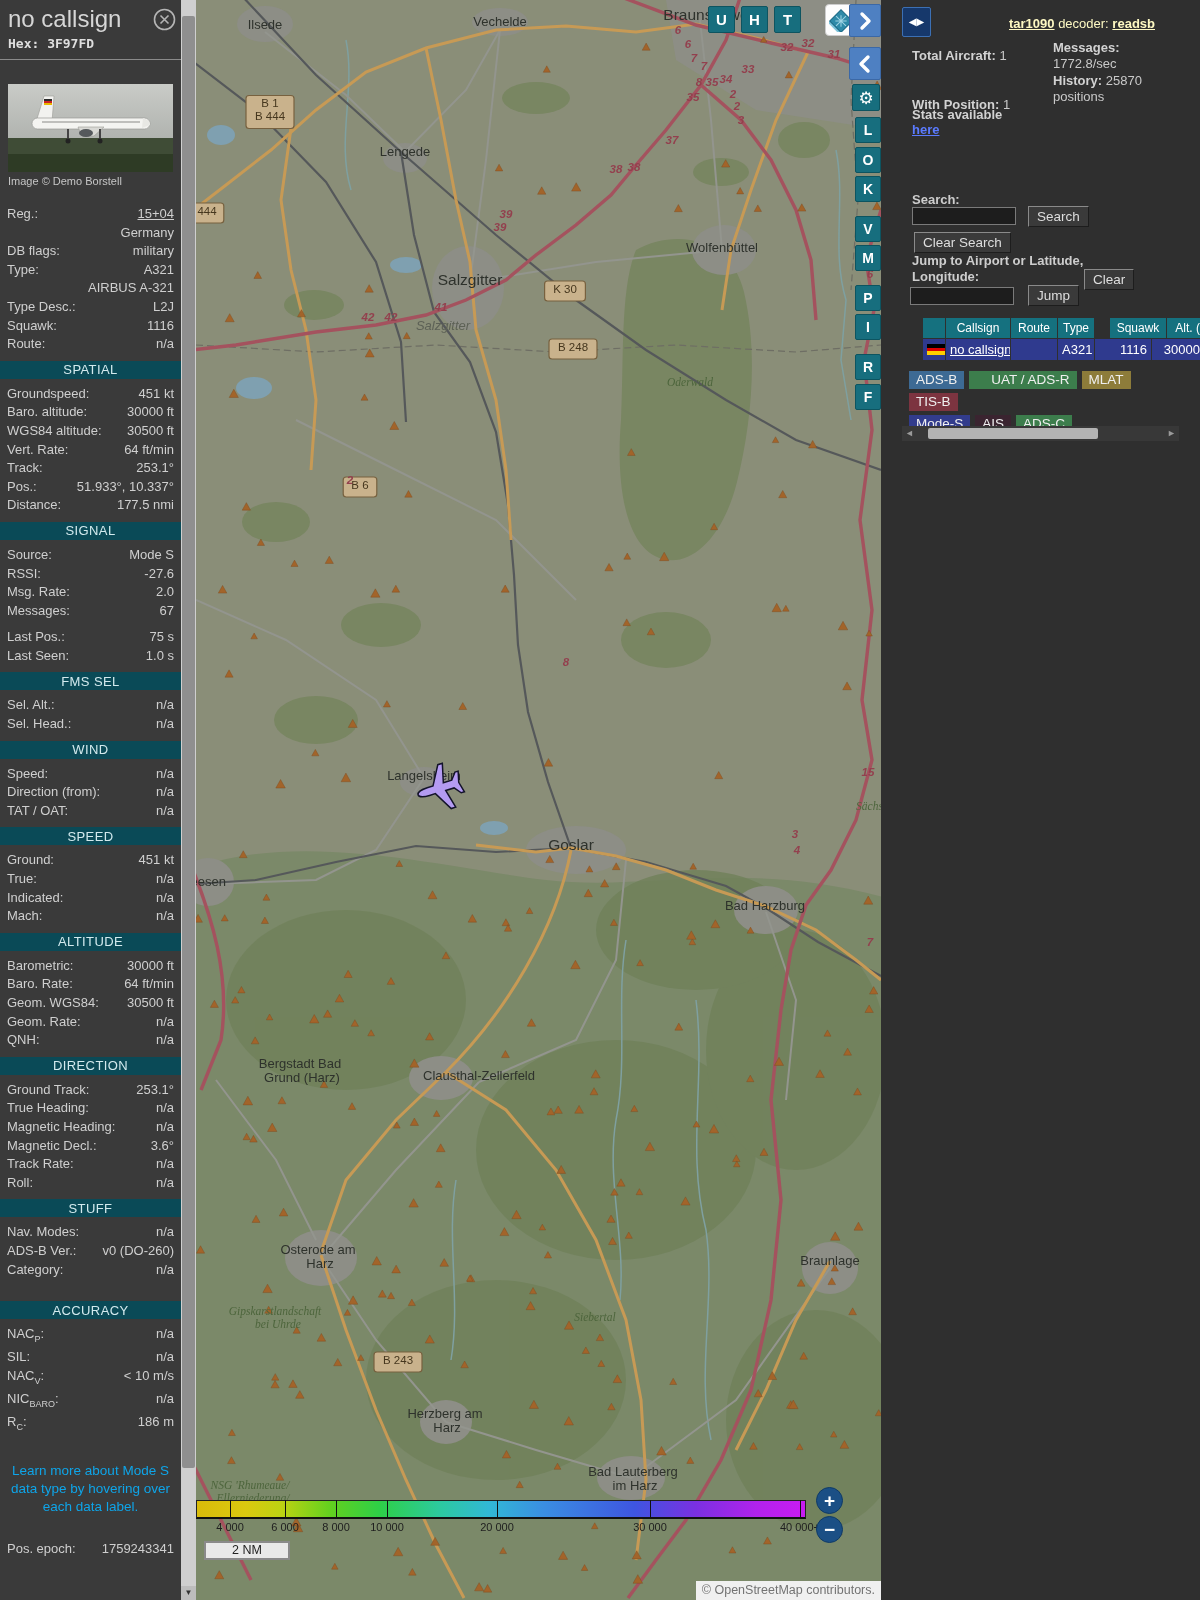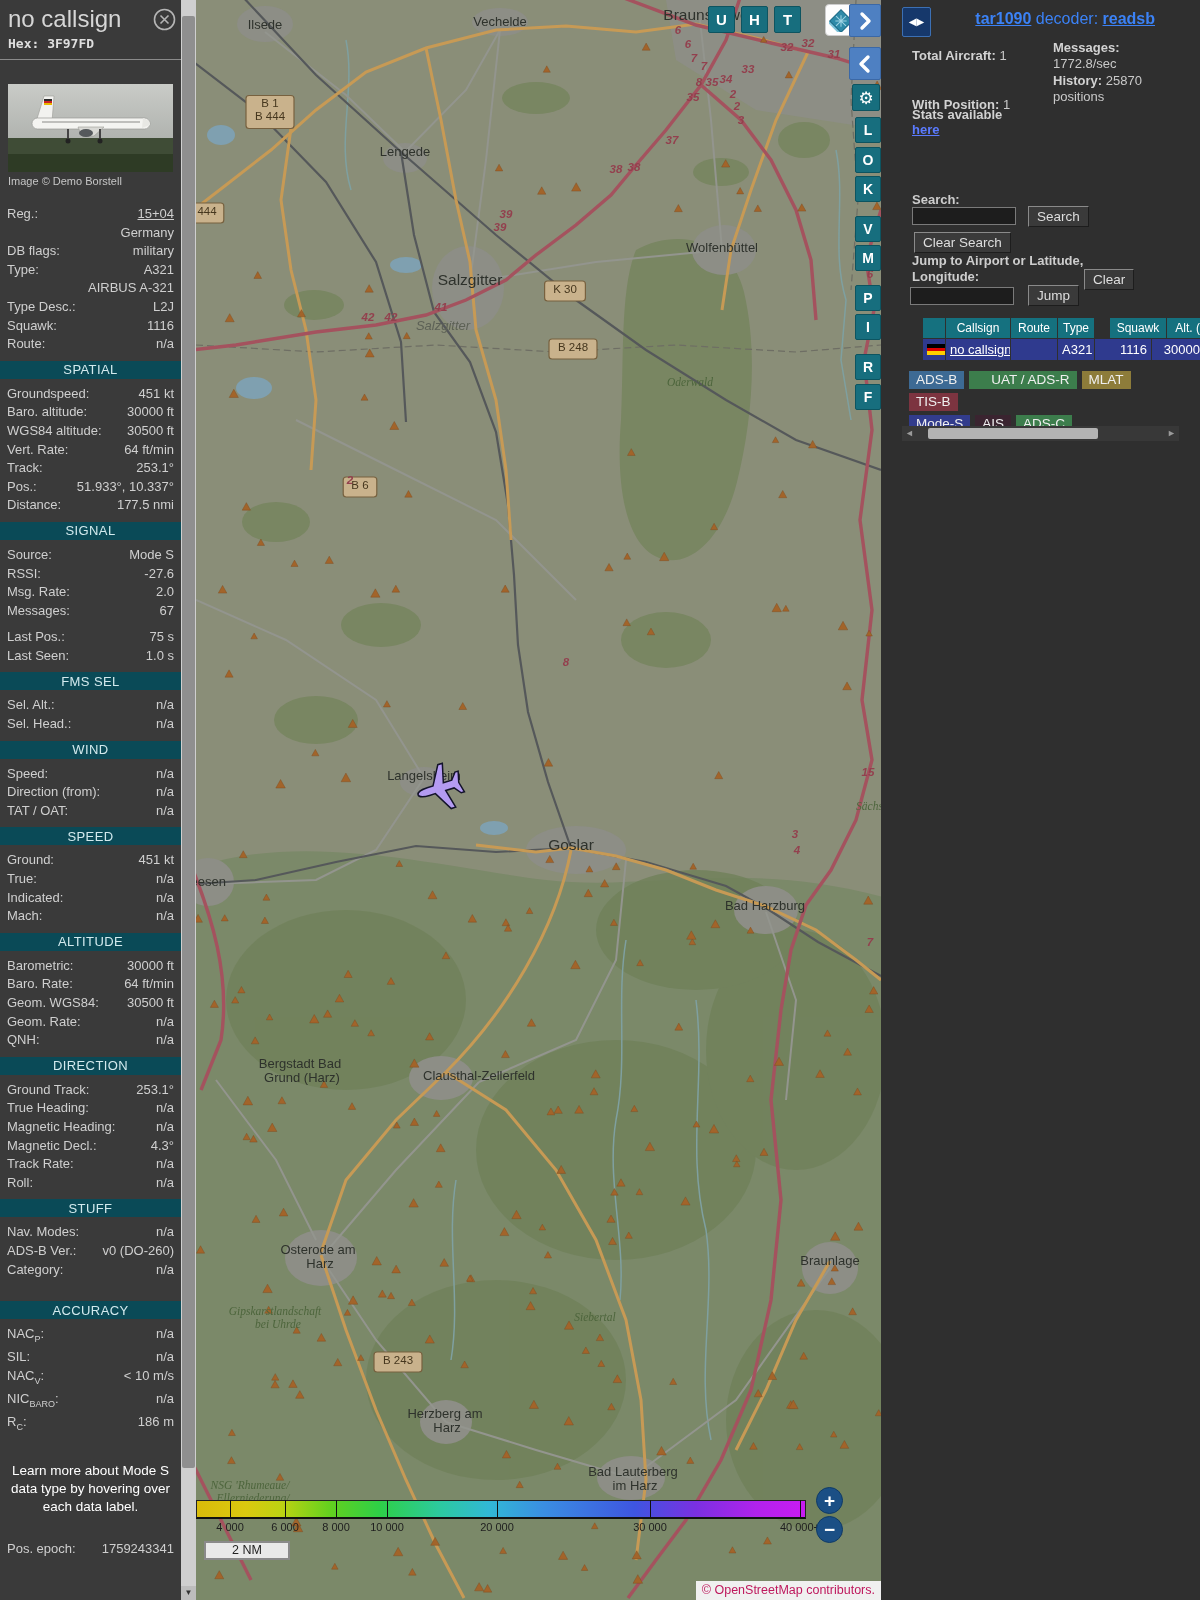--- a/index.html
+++ b/index.html
@@ -16,21 +16,21 @@
   .lp-photo{margin:24px 8px 0 8px;height:88px;background:#777;}
   .lp-credit{font-size:11px;padding:3px 8px 0 8px;color:#c6c6c6;}
   .lp-h{background:#0a4a57;color:#d3eaee;text-align:center;font-size:13px;letter-spacing:.4px;padding:1.5px 0;margin:7px 0 6px 0;}
   .lp-h.gaptop{margin-top:22px;}
   .lp-row{display:flex;justify-content:space-between;padding:0 7px;line-height:18.6px;}
   .lp-row.gap{margin-top:8px;}
   .lp-l{white-space:nowrap;}
   .lp-v{white-space:nowrap;text-align:right;}
   .lp-v.link{text-decoration:underline;cursor:pointer;}
   .lp-row sub{font-size:9px;}
-  .lp-note{text-align:center;margin:26px 3px 0 3px;line-height:18px;font-size:13.5px;color:#ffffff;}
+  .lp-note{text-align:center;margin:26px 3px 0 3px;line-height:18px;font-size:13.5px;color:#0ea5e9;}
   .lp-epoch{display:flex;justify-content:space-between;padding:0 7px;margin-top:24px;line-height:18px;}
   
   #lp-scroll{position:absolute;left:181px;top:0;width:15px;height:1600px;background:#cfcfcf;}
   #lp-thumb{position:absolute;left:1px;top:16px;width:13px;height:1452px;background:#8f8f8f;border-radius:2px;}
   #lp-down{position:absolute;left:0;bottom:0;width:15px;height:14px;background:#bdbdbd;color:#333;font-size:8px;text-align:center;line-height:14px;cursor:pointer;}
   
   #map{position:absolute;left:196px;top:0;width:685px;height:1600px;background:#8a8e78;overflow:hidden;}
   #map-svg{position:absolute;left:0;top:0;}
   .mapbtn{position:absolute;display:flex;align-items:center;justify-content:center;
           background:#176e7e;color:#fff;font-weight:bold;border-radius:2px;cursor:pointer;
@@ -38,28 +38,28 @@
   .mapbtn.blue{background:#4e80c2;border-color:#3b68a6;}
   .mapbtn.white{background:#fdfdfd;border-color:#ccc;border-radius:4px;}
   
   #colorbar{position:absolute;left:0;top:1500px;height:19px;border:1px solid #222;border-bottom:2px solid #111;}
   .cb-div{position:absolute;top:1500px;width:1px;height:19px;background:#111;}
   .cb-tick{position:absolute;top:1521px;transform:translateX(-50%);font-size:11px;color:#1e1e1e;white-space:nowrap;}
   #scalebar{position:absolute;left:8px;top:1541px;width:86px;height:19px;background:#e9e9e9;border:2px solid #8a8a8a;
             font-size:12.5px;color:#222;text-align:center;line-height:15px;}
   .zoombtn{position:absolute;left:620px;width:27px;height:27px;border-radius:50%;background:#1b4f85;color:#fff;
            font-size:19px;font-weight:bold;text-align:center;line-height:25px;cursor:pointer;border:1px solid #0f3a66;}
-  #attrib{position:absolute;right:0;bottom:0;height:19px;background:#f0f0f0;color:#be185d;font-size:12.5px;
+  #attrib{position:absolute;right:0;bottom:0;height:19px;background:#f0f0f0;color:#737373;font-size:12.5px;
           line-height:19px;padding:0 6px;white-space:nowrap;}
   
   #right-panel{position:absolute;left:881px;top:0;width:319px;height:1600px;background:#2f2f2f;font-size:13px;overflow:hidden;}
   .rp-abs{position:absolute;}
   #rp-switch{left:21px;top:7px;width:29px;height:30px;background:#16386b;border:1px solid #3c70b4;border-radius:2px;
              color:#fff;font-size:10px;text-align:center;line-height:28px;letter-spacing:0;cursor:pointer;}
-  #rp-decoder{right:45px;top:10px;font-size:16px;color:#3b82f6;}
+  #rp-decoder{right:45px;top:16px;font-size:13px;color:#fef9c3;}
   #rp-decoder b{text-decoration:underline;cursor:pointer;}
   .st{line-height:16px;color:#c9c9c9;}
   .st b{color:#d2d2d2;}
   #rp-here{color:#5b7bff;text-decoration:underline;font-weight:bold;cursor:pointer;}
   #rp-tabs{left:27px;top:149px;width:268px;height:31px;background:#232323;padding:2px 0 0 2px;}
   .tab{display:inline-block;height:27px;line-height:25px;padding:0 13px;margin-right:4px;background:#343434;
        border:1px solid #565656;color:#cccccc;font-size:13.5px;cursor:pointer;}
   .tab.active{background:#4a98aa;border-color:#4a98aa;color:#fff;}
   .rp-lab{font-weight:bold;color:#cdcdcd;}
   .rp-input{background:#1d1d1d;border:1px solid #7a7a7a;height:18px;width:104px;}
@@ -281,21 +281,21 @@
         <div class="lp-row">
           <span class="lp-l">True Heading:</span>
           <span class="lp-v">n/a</span>
         </div>
         <div class="lp-row">
           <span class="lp-l">Magnetic Heading:</span>
           <span class="lp-v">n/a</span>
         </div>
         <div class="lp-row">
           <span class="lp-l">Magnetic Decl.:</span>
-          <span class="lp-v">4.3°</span>
+          <span class="lp-v">3.6°</span>
         </div>
         <div class="lp-row">
           <span class="lp-l">Track Rate:</span>
           <span class="lp-v">n/a</span>
         </div>
         <div class="lp-row">
           <span class="lp-l">Roll:</span>
           <span class="lp-v">n/a</span>
         </div>
         <div class="lp-h">STUFF</div>

